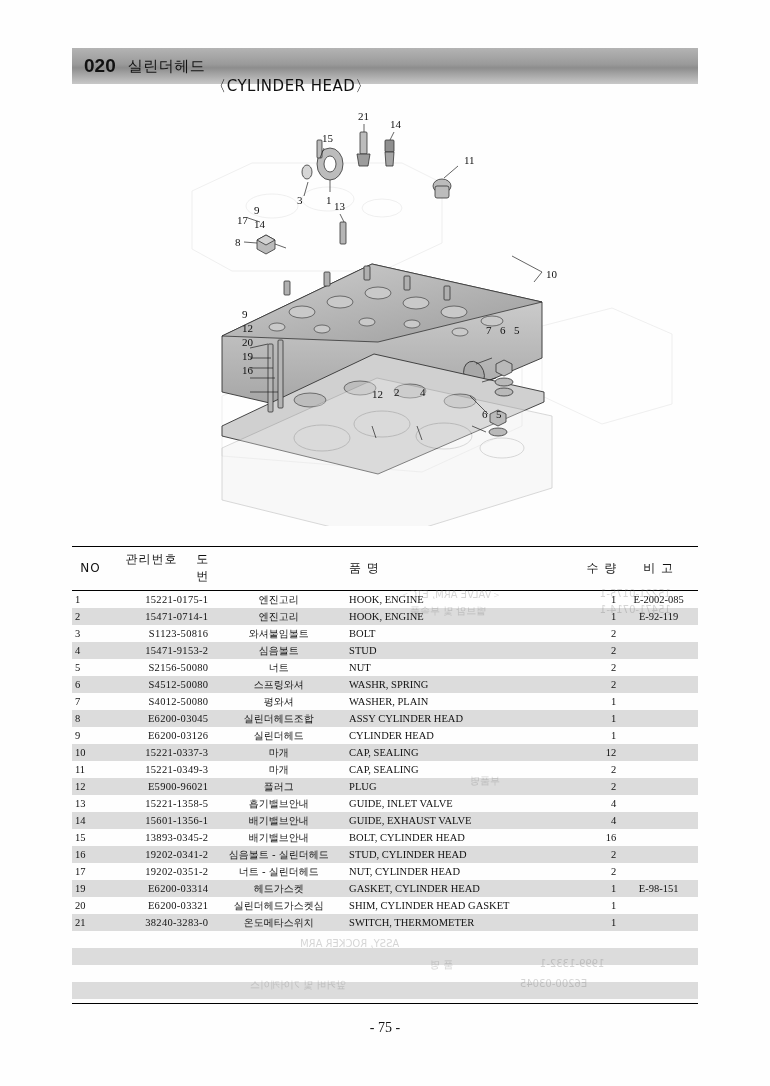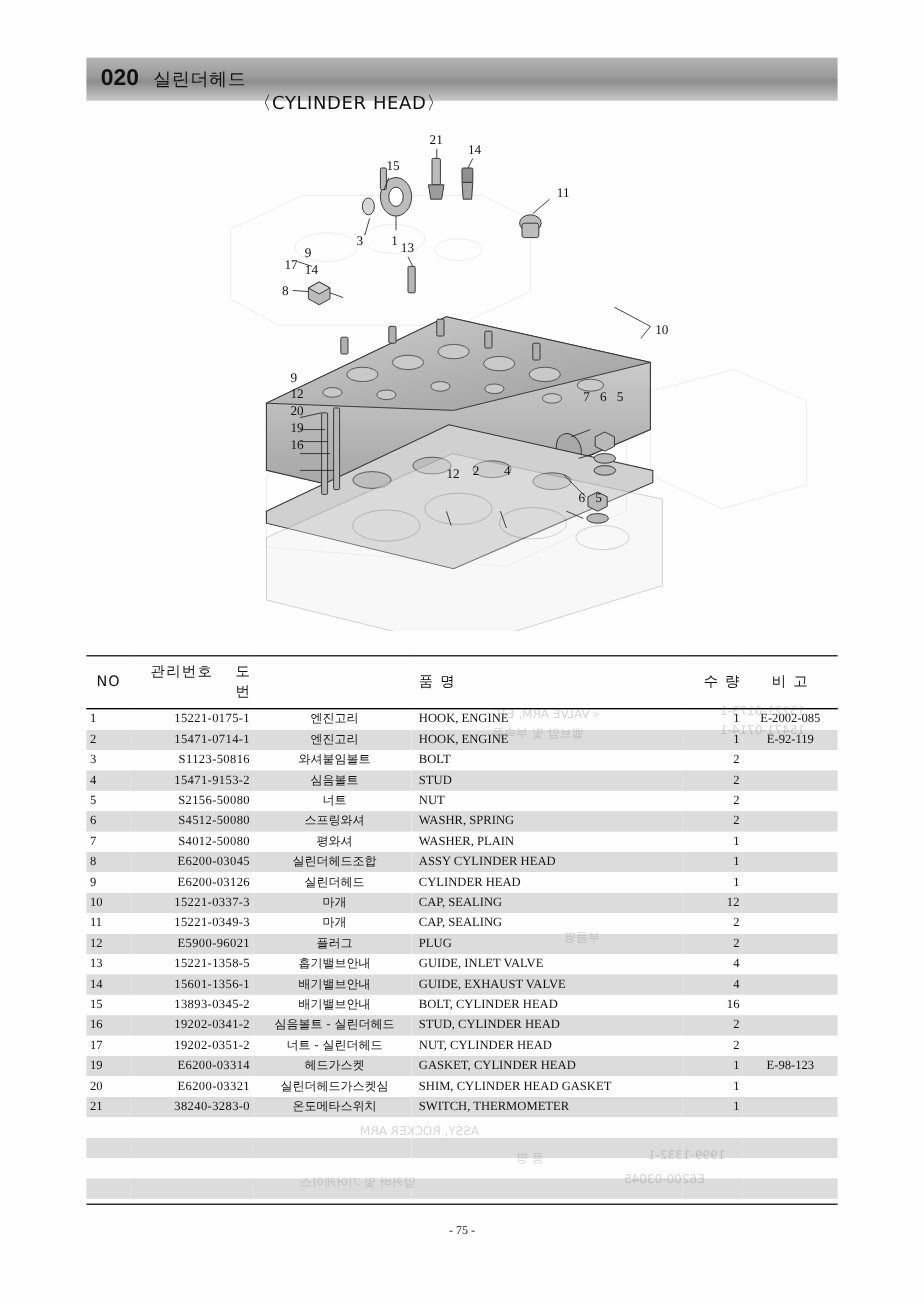--- a/index.html
+++ b/index.html
@@ -117,21 +117,21 @@
     white-space: nowrap;
   }
 
   .page-num {
     position: absolute;
     left: 0;
     top: 1020px;
     width: 770px;
     text-align: center;
     font-family: "Liberation Serif", serif;
-    font-size: 10px;
+    font-size: 14px;
   }
 </style>
 </head>
 <body>
 
 <div class="page">
 
   <div class="header-bar">
     <span class="sec-no">020</span>
     <span class="sec-title">실린더헤드</span>
@@ -461,21 +461,21 @@
             <td class="c-eng">NUT, CYLINDER HEAD</td>
             <td class="c-qty">2</td>
             <td class="c-rem"></td>
           </tr>
         <tr class="shade">
             <td class="c-no">19</td>
             <td class="c-code">E6200-03314</td>
             <td class="c-kor">헤드가스켓</td>
             <td class="c-eng">GASKET, CYLINDER HEAD</td>
             <td class="c-qty">1</td>
-            <td class="c-rem">E-98-123</td>
+            <td class="c-rem">E-98-151</td>
           </tr>
         <tr>
             <td class="c-no">20</td>
             <td class="c-code">E6200-03321</td>
             <td class="c-kor">실린더헤드가스켓심</td>
             <td class="c-eng">SHIM, CYLINDER HEAD GASKET</td>
             <td class="c-qty">1</td>
             <td class="c-rem"></td>
           </tr>
         <tr class="shade">

